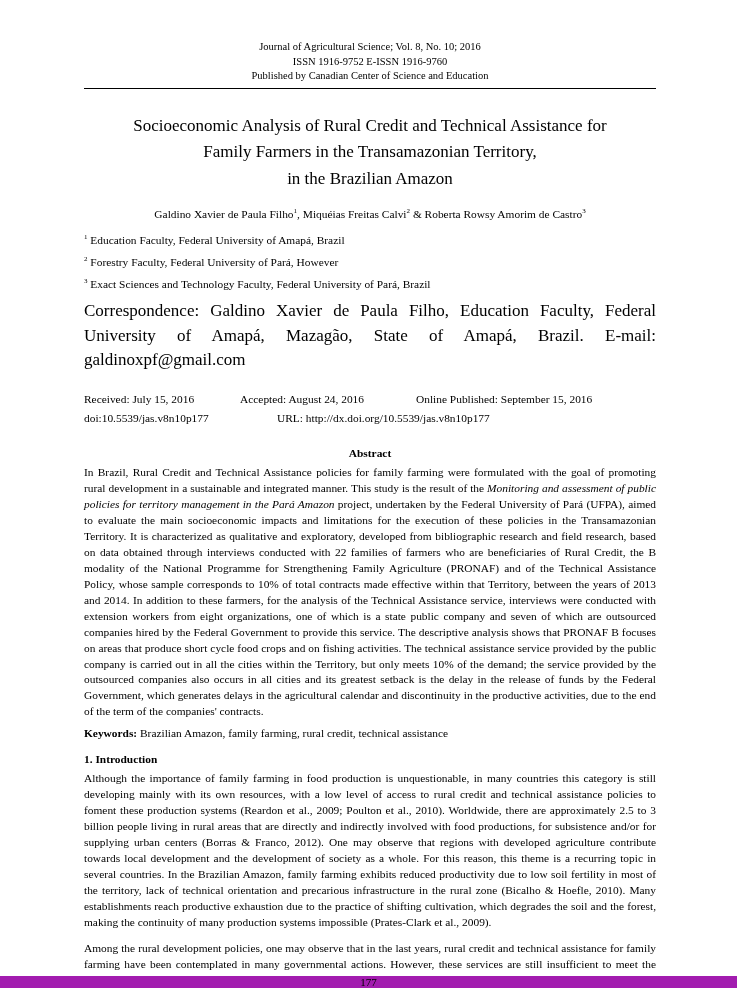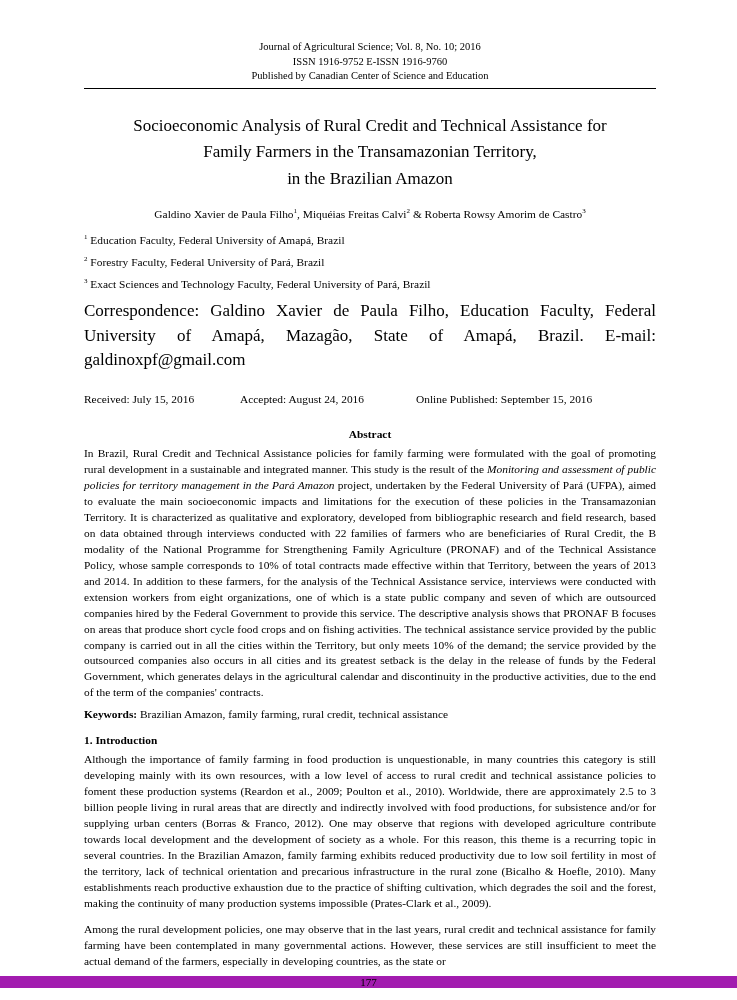--- a/index.html
+++ b/index.html
@@ -73,30 +73,33 @@
   <h1 class="title">
     <div>Socioeconomic Analysis of Rural Credit and Technical Assistance for</div>
     <div>Family Farmers in the Transamazonian Territory,</div>
     <div>in the Brazilian Amazon</div>
   </h1>
 
   <div class="authors"><span>Galdino Xavier de Paula Filho</span><sup>1</sup><span>, </span><span>Miquéias Freitas Calvi</span><sup>2</sup><span> &amp; </span><span>Roberta Rowsy Amorim de Castro</span><sup>3</sup></div>
 
   <div class="affiliations">
     <div class="affiliation"><sup>1</sup><span> Education Faculty, Federal University of Amapá, Brazil</span></div>
-    <div class="affiliation"><sup>2</sup><span> Forestry Faculty, Federal University of Pará, Brazil</span></div>
+    <div class="affiliation"><sup>2</sup><span> Forestry Faculty, Federal University of Pará, However</span></div>
     <div class="affiliation"><sup>3</sup><span> Exact Sciences and Technology Faculty, Federal University of Pará, Brazil</span></div>
   </div>
 
   <p class="correspondence"><span>Correspondence: Galdino Xavier de Paula Filho, Education Faculty, Federal University of Amapá, Mazagão, State of Amapá, Brazil. E-mail: </span><span>galdinoxpf@gmail.com</span></p>
 
   <div class="dates-row">
     <span class="date-received">Received: July 15, 2016</span><span class="date-accepted">Accepted: August 24, 2016</span><span>Online Published: September 15, 2016</span>
   </div>
 
+  <div class="doi-row">
+    <span class="doi-text">doi:10.5539/jas.v8n10p177</span><span>URL: </span><span>http://dx.doi.org/10.5539/jas.v8n10p177</span>
+  </div>
 
   <h2 class="section-heading abstract-heading">Abstract</h2>
   <p class="body-para"><span>In Brazil, Rural Credit and Technical Assistance policies for family farming were formulated with the goal of promoting rural development in a sustainable and integrated manner. This study is the result of the </span><em>Monitoring and assessment of public policies for territory management in the Pará Amazon</em><span> project, undertaken by the Federal University of Pará (UFPA), aimed to evaluate the main socioeconomic impacts and limitations for the execution of these policies in the Transamazonian Territory. It is characterized as qualitative and exploratory, developed from bibliographic research and field research, based on data obtained through interviews conducted with 22 families of farmers who are beneficiaries of Rural Credit, the B modality of the National Programme for Strengthening Family Agriculture (PRONAF) and of the Technical Assistance Policy, whose sample corresponds to 10% of total contracts made effective within that Territory, between the years of 2013 and 2014. In addition to these farmers, for the analysis of the Technical Assistance service, interviews were conducted with extension workers from eight organizations, one of which is a state public company and seven of which are outsourced companies hired by the Federal Government to provide this service. The descriptive analysis shows that PRONAF B focuses on areas that produce short cycle food crops and on fishing activities. The technical assistance service provided by the public company is carried out in all the cities within the Territory, but only meets 10% of the demand; the service provided by the outsourced companies also occurs in all cities and its greatest setback is the delay in the release of funds by the Federal Government, which generates delays in the agricultural calendar and discontinuity in the productive activities, due to the end of the term of the companies' contracts.</span></p>
 
   <p class="keywords"><span class="keywords-label">Keywords: </span><span>Brazilian Amazon, family farming, rural credit, technical assistance</span></p>
 
   <h2 class="section-heading intro-heading">1. Introduction</h2>
   <p class="body-para">Although the importance of family farming in food production is unquestionable, in many countries this category is still developing mainly with its own resources, with a low level of access to rural credit and technical assistance policies to foment these production systems (Reardon et al., 2009; Poulton et al., 2010). Worldwide, there are approximately 2.5 to 3 billion people living in rural areas that are directly and indirectly involved with food productions, for subsistence and/or for supplying urban centers (Borras &amp; Franco, 2012). One may observe that regions with developed agriculture contribute towards local development and the development of society as a whole. For this reason, this theme is a recurring topic in several countries. In the Brazilian Amazon, family farming exhibits reduced productivity due to low soil fertility in most of the territory, lack of technical orientation and precarious infrastructure in the rural zone (Bicalho &amp; Hoefle, 2010). Many establishments reach productive exhaustion due to the practice of shifting cultivation, which degrades the soil and the forest, making the continuity of many production systems impossible (Prates-Clark et al., 2009).</p>
   <p class="body-para para-spaced">Among the rural development policies, one may observe that in the last years, rural credit and technical assistance for family farming have been contemplated in many governmental actions. However, these services are still insufficient to meet the actual demand of the farmers, especially in developing countries, as the state or</p>
 

